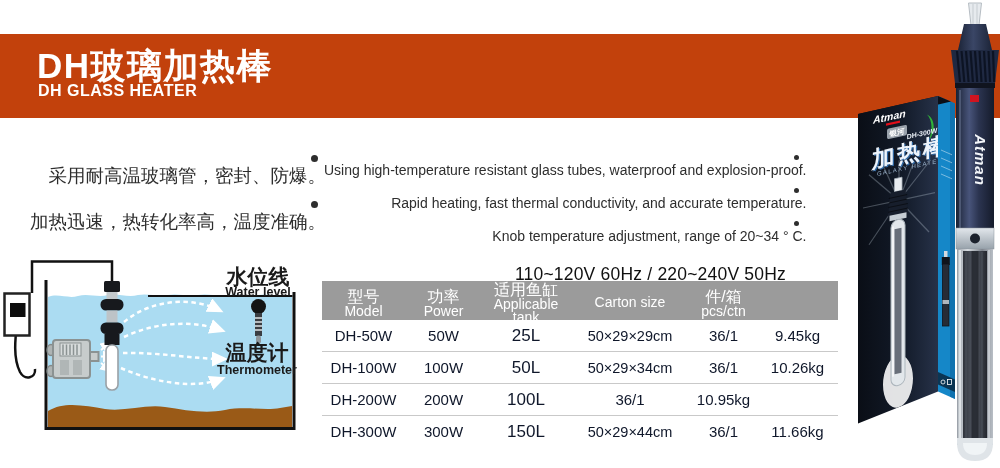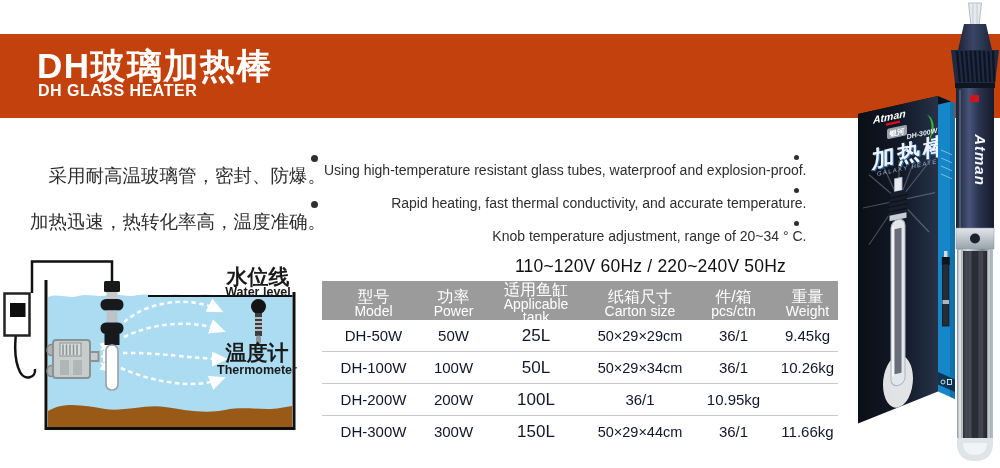--- a/index.html
+++ b/index.html
@@ -13,25 +13,25 @@
   .features{position:absolute;color:#2e2e2e;}
   .features-zh{left:30px;top:144px;font-size:18.5px;}
   .features-zh .f-row{line-height:28px;}
   .features-en{left:324px;top:147px;font-size:14px;}
   .features-en .f-row{line-height:20px;}
   .f-row{display:flex;align-items:flex-end;flex-direction:column;}
   .dot{flex:0 0 auto;border-radius:50%;background:#2e2e2e;}
   .features-zh .dot{width:7px;height:7px;margin:11px 8px 0 0;}
   .features-en .dot{width:5px;height:5px;margin:8px 7px 0 0;}
   
-  .voltage{position:absolute;left:450px;top:256px;width:336px;text-align:right;
+  .voltage{position:absolute;left:450px;top:264px;width:336px;text-align:right;
            font-size:17.5px;color:#101010;letter-spacing:.2px;}
   
   .spec-table{position:absolute;left:322px;top:281px;width:516px;}
-  .thead,.trow{display:grid;grid-template-columns:83px 77px 88px 120px 67px 81px;padding-left:10px;}
+  .thead,.trow{display:grid;grid-template-columns:83px 77px 88px 120px 67px 81px;}
   .thead{background:#9b9b9b;height:39px;align-items:center;}
   .th{text-align:center;color:#ffffff;}
   .th-zh{font-size:16px;line-height:17px;}
   .th-en{font-size:14px;line-height:13px;}
   .trow{height:31px;align-items:center;border-bottom:1.5px solid #c9c9c9;}
   .trow:last-child{border-bottom:none;}
   .td{text-align:center;font-size:15px;color:#0f172a;}
   .td.c2{font-size:17px;}
   .td.c4{font-size:14.5px;}
   
@@ -85,30 +85,25 @@
         </div>
       <div class="th">
           <div class="th-zh">功率</div>
           <div class="th-en">Power</div>
         </div>
       <div class="th">
           <div class="th-zh">适用鱼缸</div>
           <div class="th-en">Applicable tank</div>
         </div>
       <div class="th">
-          <div class="th-zh">纸箱尺寸</div>
           <div class="th-en">Carton size</div>
         </div>
       <div class="th">
           <div class="th-zh">件/箱</div>
           <div class="th-en">pcs/ctn</div>
-        </div>
-      <div class="th">
-          <div class="th-zh">重量</div>
-          <div class="th-en">Weight</div>
         </div>
     </div>
     <div class="trow">
       <div class="td">DH-50W</div>
         <div class="td">50W</div>
         <div class="td c2">25L</div>
         <div class="td c4">50×29×29cm</div>
         <div class="td">36/1</div>
         <div class="td">9.45kg</div>
     </div>

